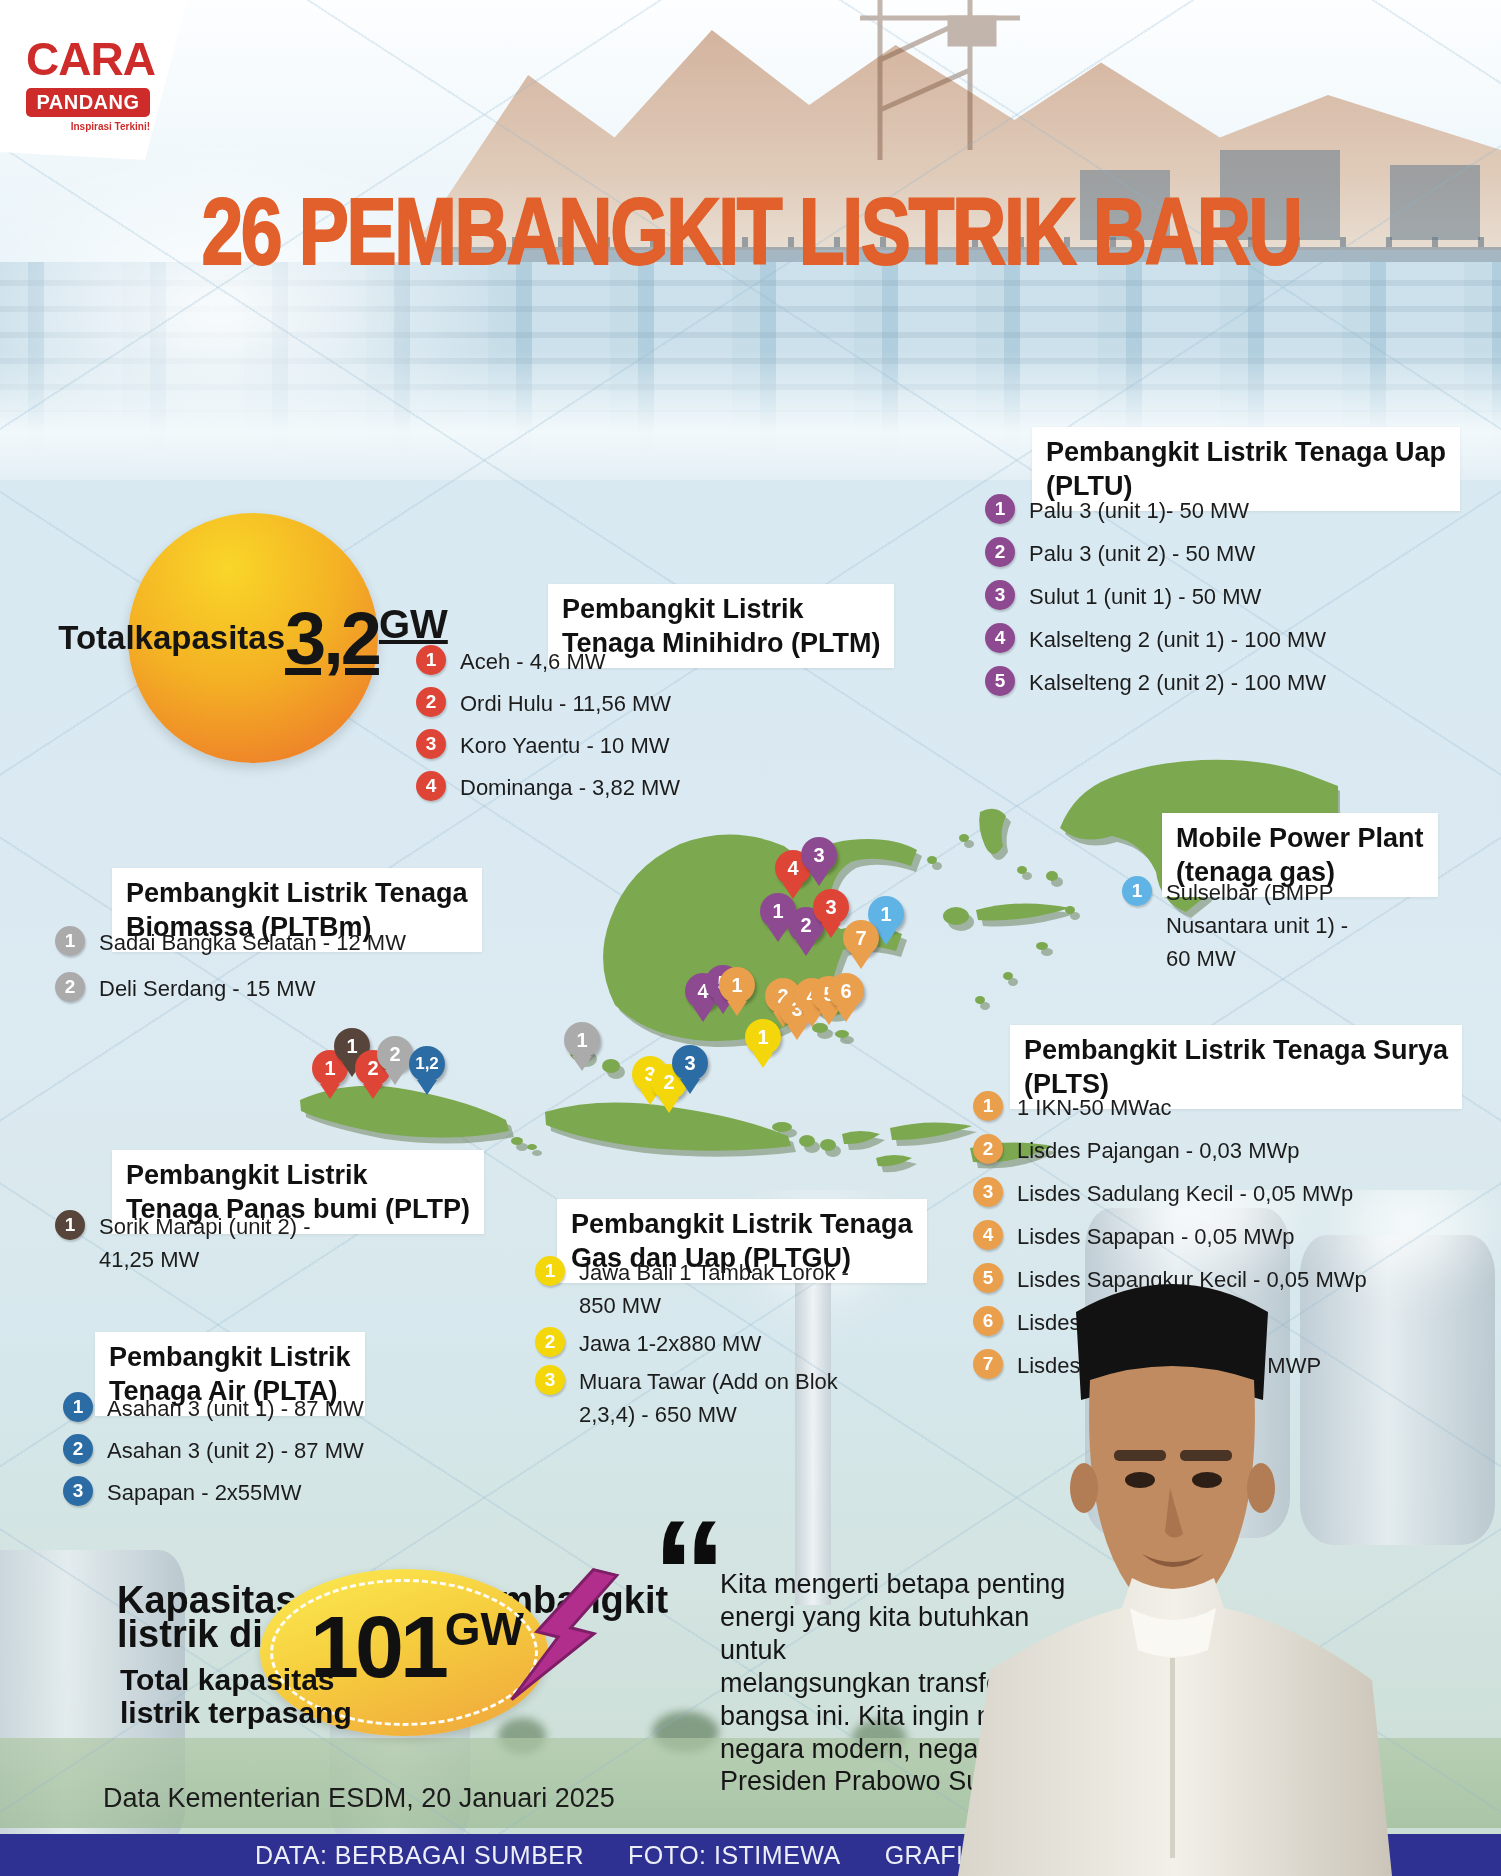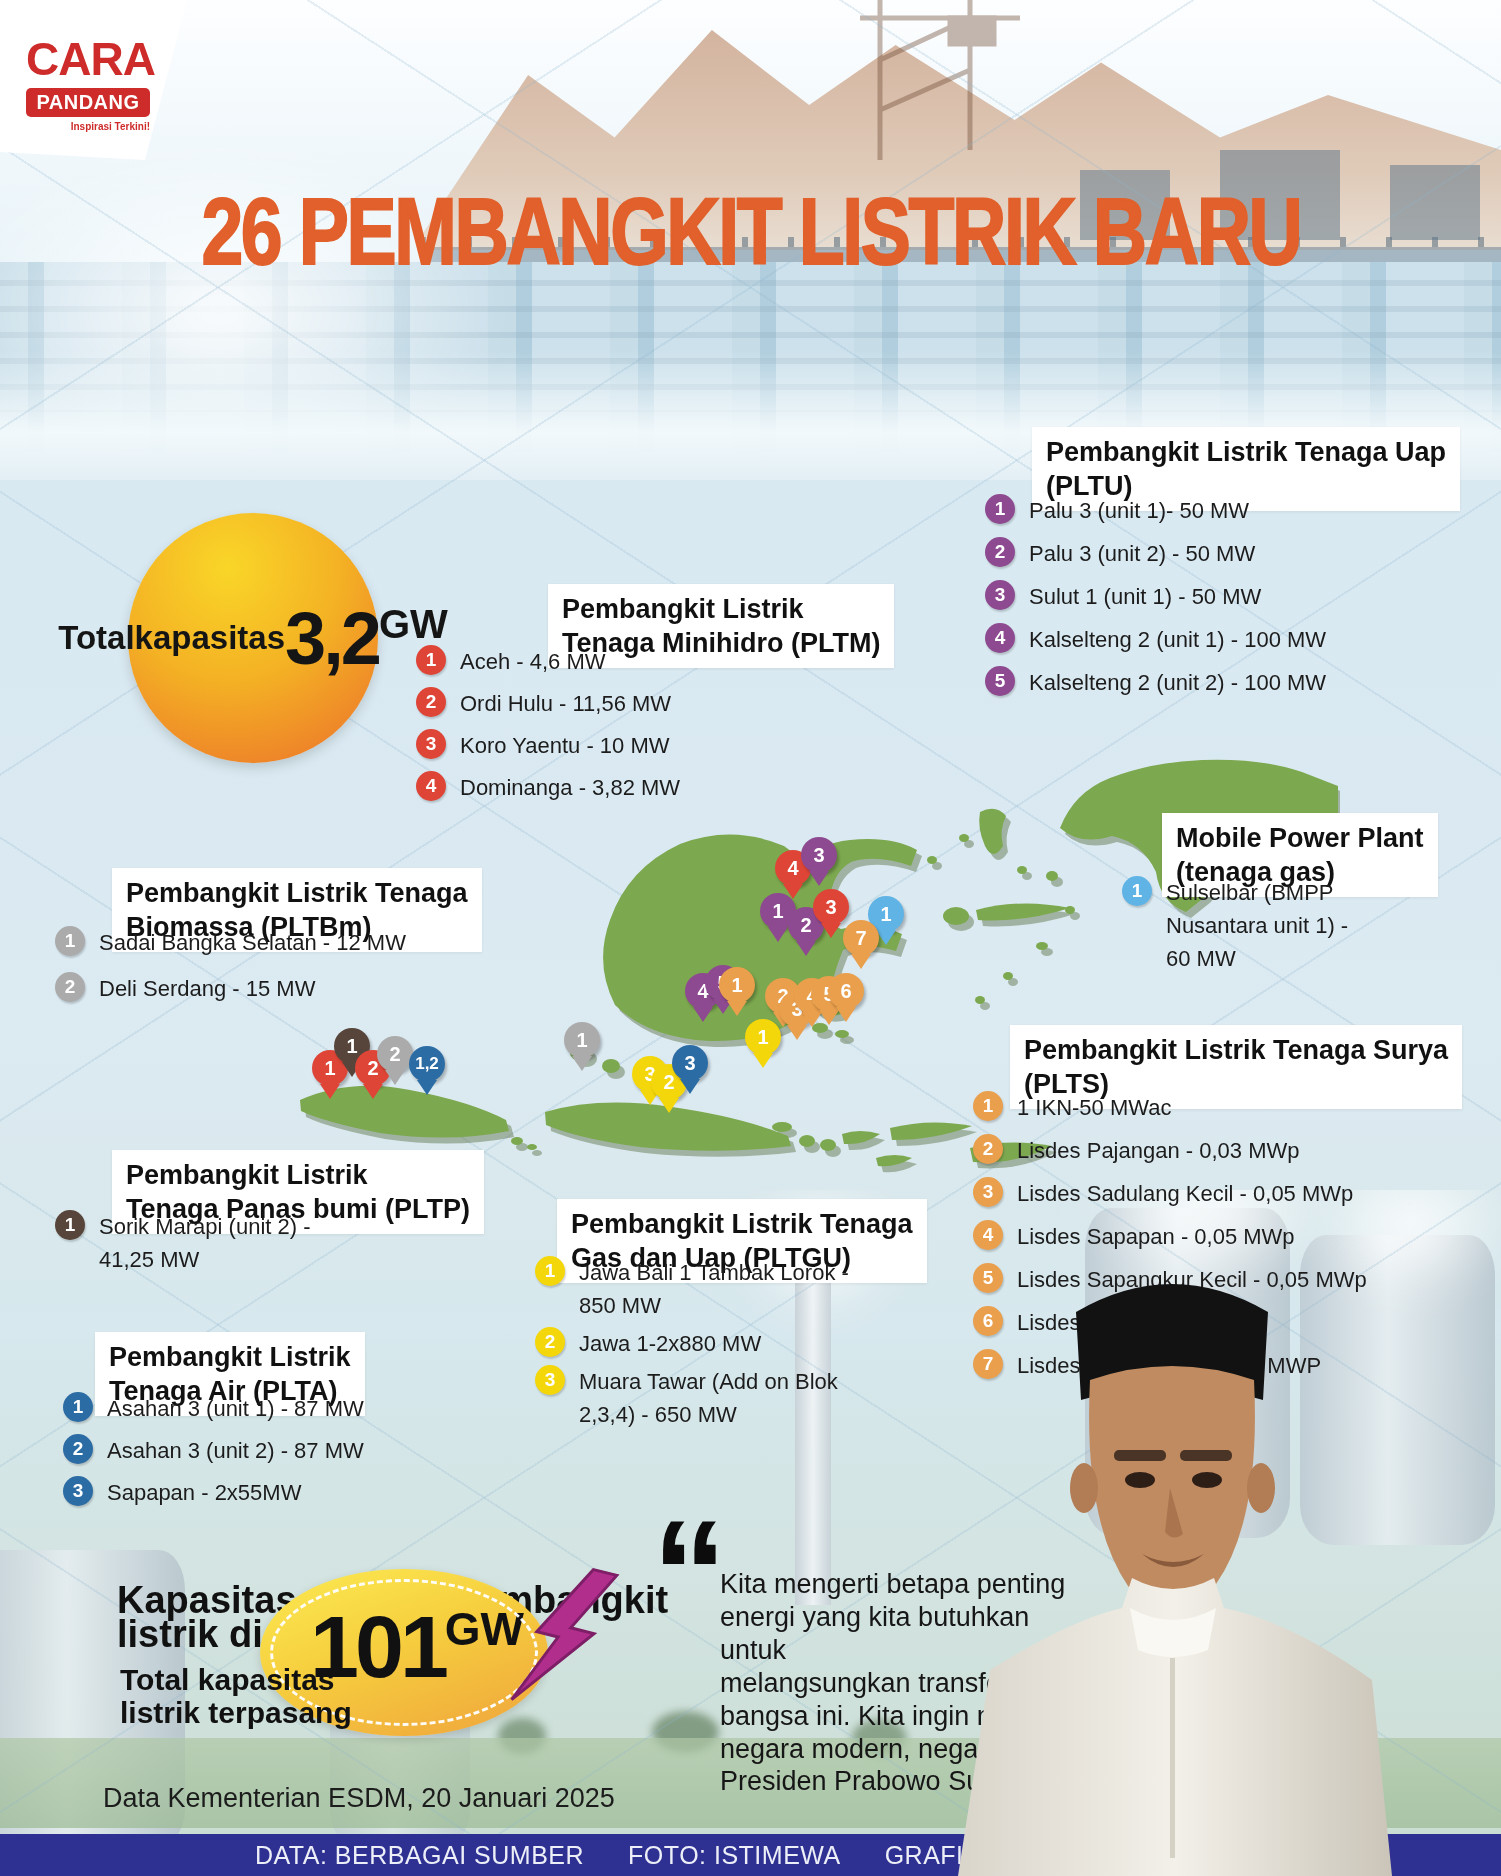--- a/index.html
+++ b/index.html
@@ -57,21 +57,21 @@
   .title{position:absolute;left:0;top:186px;width:1501px;text-align:center;z-index:5;color:#E1602B;
     font-size:94px;font-weight:bold;line-height:92px;letter-spacing:-3px;white-space:nowrap;}
   .title>span{display:inline-block;transform:scaleX(.8);transform-origin:50% 50%;-webkit-text-stroke:2px #E1602B;}
   .intro{position:absolute;left:143px;top:344px;width:860px;z-index:5;color:#141414;
     font-size:28px;font-weight:bold;line-height:40px;white-space:pre-line;}
   
   .total-circle{position:absolute;left:128px;top:513px;width:250px;height:250px;border-radius:50%;z-index:4;
     background:radial-gradient(circle at 40% 22%,#F9D628 0%,#F4B224 45%,#EE8429 82%,#E97A2B 100%);
     box-shadow:0 5px 12px rgba(0,0,0,.15);display:flex;flex-direction:row;align-items:center;justify-content:center;color:#151515;}
   .tc-line{font-size:33px;font-weight:bold;line-height:38px;}
-  .tc-value{display:flex;align-items:flex-start;margin-top:2px;}
+  .tc-value{display:flex;align-items:flex-start;margin-top:2px;text-decoration:underline;}
   .tc-num{font-size:74px;font-weight:bold;line-height:66px;letter-spacing:-3px;}
   .tc-unit{font-size:40px;font-weight:bold;line-height:40px;margin-top:-2px;}
   .pln-source{position:absolute;left:240px;top:782px;z-index:5;font-size:26px;line-height:33px;color:#222;white-space:pre-line;}
   
   .sec-head{position:absolute;z-index:5;background:#fff;color:#111;padding:8px 14px;
     font-size:27px;font-weight:bold;line-height:34px;white-space:pre-line;box-shadow:0 1px 3px rgba(0,0,0,.07);}
   .sec-list{position:absolute;z-index:5;}
   .li{display:flex;align-items:flex-start;gap:14px;margin-bottom:9px;}
   .badge{width:30px;height:30px;border-radius:50%;color:#fff;font-weight:bold;font-size:19px;
     display:flex;align-items:center;justify-content:center;flex:none;box-shadow:1px 2px 2px rgba(0,0,0,.18);}

